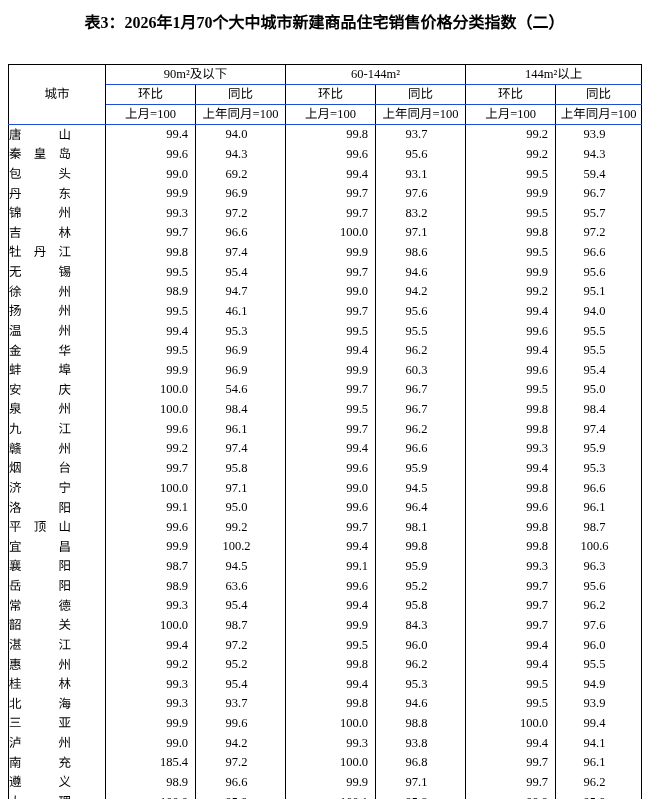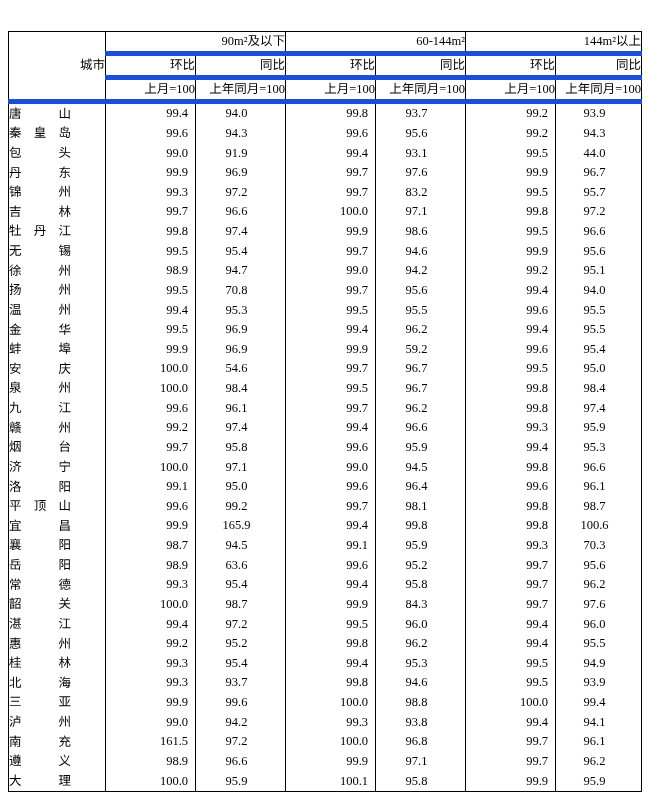--- a/index.html
+++ b/index.html
@@ -29,23 +29,23 @@
   }
   .idx th, .idx td {
     border-left: 1px solid #000;
     border-right: 1px solid #000;
     padding: 0;
     font-weight: normal;
     overflow: hidden;
     white-space: nowrap;
   }
   .idx thead th {
-    border-bottom: 5px solid #1d4ed8;
+    border-bottom: 1px solid #1d4ed8;
     height: 19px;
-    text-align: right;
+    text-align: center;
     line-height: 19px;
   }
   .idx tbody td {
     height: 19px;
     line-height: 19px;
   }
   td.huanbi { text-align: right; padding-right: 7px; }
   td.tongbi { text-align: center; padding-right: 8px; }
   .city-cell { padding-left: 7px; text-align: left; }
   .city-name {
@@ -53,20 +53,21 @@
     width: 62px;
     justify-content: space-between;
     vertical-align: middle;
   }
 </style>
 </head>
 <body>
 
 <div class="page">
 
+  <div class="title">表3：2026年1月70个大中城市新建商品住宅销售价格分类指数（二）</div>
 
   <table class="idx">
     <colgroup>
       <col style="width:97px">
       <col style="width:90px">
       <col style="width:90px">
       <col style="width:90px">
       <col style="width:90px">
       <col style="width:90px">
       <col style="width:86px">
@@ -122,25 +123,25 @@
       <td class="huanbi">99.2</td>
       <td class="tongbi">94.3</td>
     </tr>
 
     <tr>
       <td class="city-cell"><span class="city-name">
               <span>包</span>
               <span>头</span>
             </span></td>
       <td class="huanbi">99.0</td>
-      <td class="tongbi">91.9</td>
+      <td class="tongbi">69.2</td>
       <td class="huanbi">99.4</td>
       <td class="tongbi">93.1</td>
       <td class="huanbi">99.5</td>
-      <td class="tongbi">44.0</td>
+      <td class="tongbi">59.4</td>
     </tr>
 
     <tr>
       <td class="city-cell"><span class="city-name">
               <span>丹</span>
               <span>东</span>
             </span></td>
       <td class="huanbi">99.9</td>
       <td class="tongbi">96.9</td>
       <td class="huanbi">99.7</td>
@@ -214,21 +215,21 @@
       <td class="huanbi">99.2</td>
       <td class="tongbi">95.1</td>
     </tr>
 
     <tr>
       <td class="city-cell"><span class="city-name">
               <span>扬</span>
               <span>州</span>
             </span></td>
       <td class="huanbi">99.5</td>
-      <td class="tongbi">70.8</td>
+      <td class="tongbi">46.1</td>
       <td class="huanbi">99.7</td>
       <td class="tongbi">95.6</td>
       <td class="huanbi">99.4</td>
       <td class="tongbi">94.0</td>
     </tr>
 
     <tr>
       <td class="city-cell"><span class="city-name">
               <span>温</span>
               <span>州</span>
@@ -255,21 +256,21 @@
     </tr>
 
     <tr>
       <td class="city-cell"><span class="city-name">
               <span>蚌</span>
               <span>埠</span>
             </span></td>
       <td class="huanbi">99.9</td>
       <td class="tongbi">96.9</td>
       <td class="huanbi">99.9</td>
-      <td class="tongbi">59.2</td>
+      <td class="tongbi">60.3</td>
       <td class="huanbi">99.6</td>
       <td class="tongbi">95.4</td>
     </tr>
 
     <tr>
       <td class="city-cell"><span class="city-name">
               <span>安</span>
               <span>庆</span>
             </span></td>
       <td class="huanbi">100.0</td>
@@ -371,38 +372,38 @@
       <td class="huanbi">99.8</td>
       <td class="tongbi">98.7</td>
     </tr>
 
     <tr>
       <td class="city-cell"><span class="city-name">
               <span>宜</span>
               <span>昌</span>
             </span></td>
       <td class="huanbi">99.9</td>
-      <td class="tongbi">165.9</td>
+      <td class="tongbi">100.2</td>
       <td class="huanbi">99.4</td>
       <td class="tongbi">99.8</td>
       <td class="huanbi">99.8</td>
       <td class="tongbi">100.6</td>
     </tr>
 
     <tr>
       <td class="city-cell"><span class="city-name">
               <span>襄</span>
               <span>阳</span>
             </span></td>
       <td class="huanbi">98.7</td>
       <td class="tongbi">94.5</td>
       <td class="huanbi">99.1</td>
       <td class="tongbi">95.9</td>
       <td class="huanbi">99.3</td>
-      <td class="tongbi">70.3</td>
+      <td class="tongbi">96.3</td>
     </tr>
 
     <tr>
       <td class="city-cell"><span class="city-name">
               <span>岳</span>
               <span>阳</span>
             </span></td>
       <td class="huanbi">98.9</td>
       <td class="tongbi">63.6</td>
       <td class="huanbi">99.6</td>
@@ -513,21 +514,21 @@
       <td class="tongbi">93.8</td>
       <td class="huanbi">99.4</td>
       <td class="tongbi">94.1</td>
     </tr>
 
     <tr>
       <td class="city-cell"><span class="city-name">
               <span>南</span>
               <span>充</span>
             </span></td>
-      <td class="huanbi">161.5</td>
+      <td class="huanbi">185.4</td>
       <td class="tongbi">97.2</td>
       <td class="huanbi">100.0</td>
       <td class="tongbi">96.8</td>
       <td class="huanbi">99.7</td>
       <td class="tongbi">96.1</td>
     </tr>
 
     <tr>
       <td class="city-cell"><span class="city-name">
               <span>遵</span>

